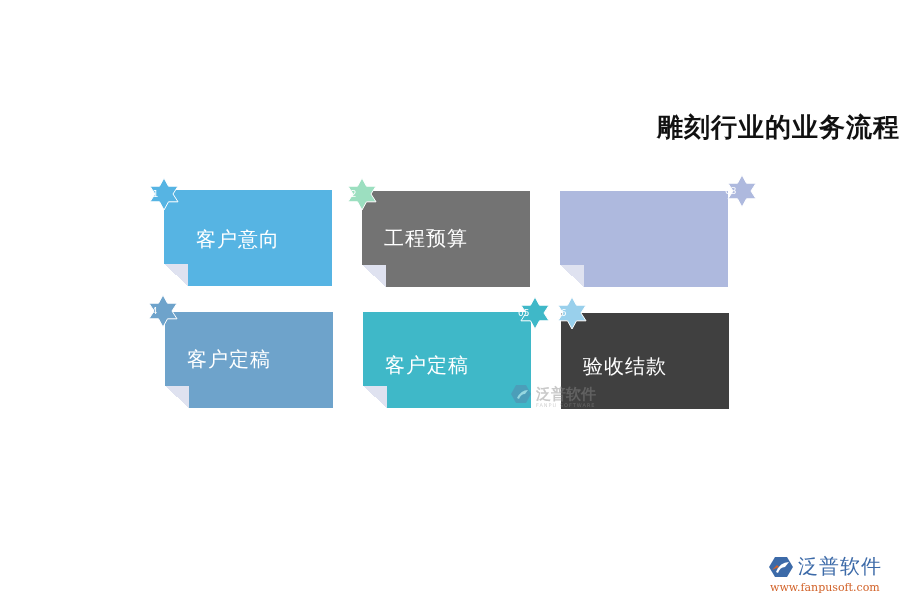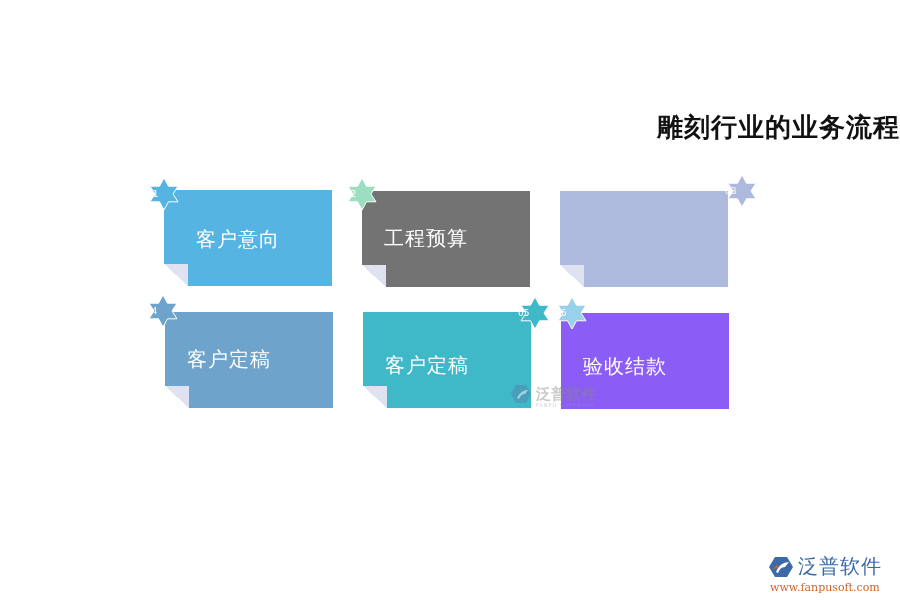--- a/index.html
+++ b/index.html
@@ -131,21 +131,21 @@
   <div class="label" style="left:22px; top:40px;text-align:center;">客户定稿</div>
   <div class="fold"></div>
 </div>
 <div class="badge" style="left:518px; top:296px;">
   <svg viewBox="0 0 34 34">
     <polygon points="17,1 21.5,9.2 31,9.2 26,17 31,24.8 21.5,24.8 17,33 12.5,24.8 3,24.8 8,17 3,9.2 12.5,9.2" fill="#3fb8c8" stroke="#ffffff" stroke-width="1"></polygon>
   </svg>
   <div class="num">05</div>
 </div>
 
-<div class="card" style="left:561px; top:313px; background:#8b5cf6;">
+<div class="card" style="left:561px; top:313px; background:#404040;">
   <div class="label" style="left:22px; top:40px;">验收结款</div>
 </div>
 <div class="badge" style="left:555px; top:296px;">
   <svg viewBox="0 0 34 34">
     <polygon points="17,1 21.5,9.2 31,9.2 26,17 31,24.8 21.5,24.8 17,33 12.5,24.8 3,24.8 8,17 3,9.2 12.5,9.2" fill="#99d0ec" stroke="#ffffff" stroke-width="1"></polygon>
   </svg>
   <div class="num">06</div>
 </div>
 
 <div class="watermark">

